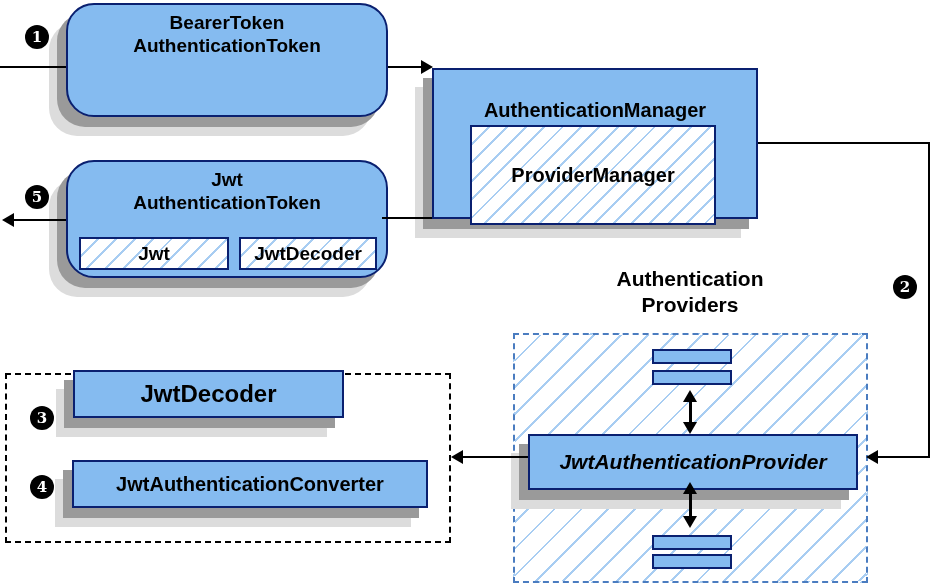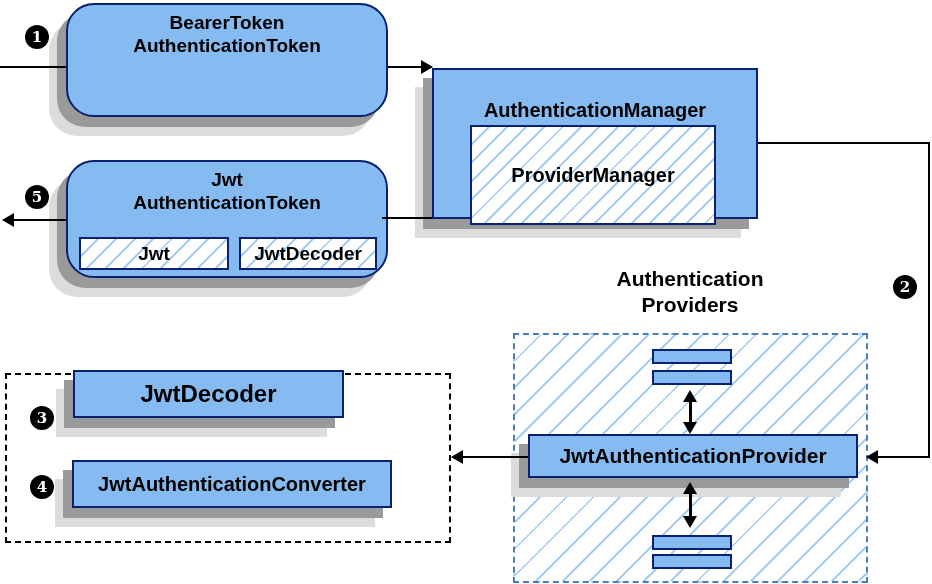--- a/index.html
+++ b/index.html
@@ -120,33 +120,33 @@
   </div>
 
   <div class="mini" style="left:652px;top:349px;"></div>
   <div class="mini" style="left:652px;top:370px;"></div>
   <div class="varrow" style="left:683px;top:390px;height:44px;">
     <div class="tri-up"></div>
     <div class="stem"></div>
     <div class="tri-down"></div>
   </div>
 
-  <div class="node" style="left:528px;top:434px;width:330px;height:44px;justify-content:center;font-size:21px;">JwtAuthenticationProvider</div>
+  <div class="node" style="left:528px;top:434px;width:330px;height:56px;justify-content:center;font-size:21px;font-style:italic;">JwtAuthenticationProvider</div>
 
   <div class="varrow" style="left:683px;top:482px;height:46px;">
     <div class="tri-up"></div>
     <div class="stem"></div>
     <div class="tri-down"></div>
   </div>
   <div class="mini" style="left:652px;top:535px;"></div>
   <div class="mini" style="left:652px;top:554px;"></div>
 
   <div class="node" style="left:73px;top:370px;width:271px;height:48px;justify-content:center;font-size:24px;">JwtDecoder</div>
 
-  <div class="node" style="left:72px;top:460px;width:320px;height:48px;justify-content:center;font-size:20px;">JwtAuthenticationConverter</div>
+  <div class="node" style="left:72px;top:460px;width:356px;height:48px;justify-content:center;font-size:20px;">JwtAuthenticationConverter</div>
 
   <div class="badge" style="left:25px;top:25px;">1</div>
   <div class="badge" style="left:893px;top:275px;">2</div>
   <div class="badge" style="left:30px;top:406px;">3</div>
   <div class="badge" style="left:30px;top:475px;">4</div>
   <div class="badge" style="left:25px;top:185px;">5</div>
 
 </div>
 
 </body></html>

